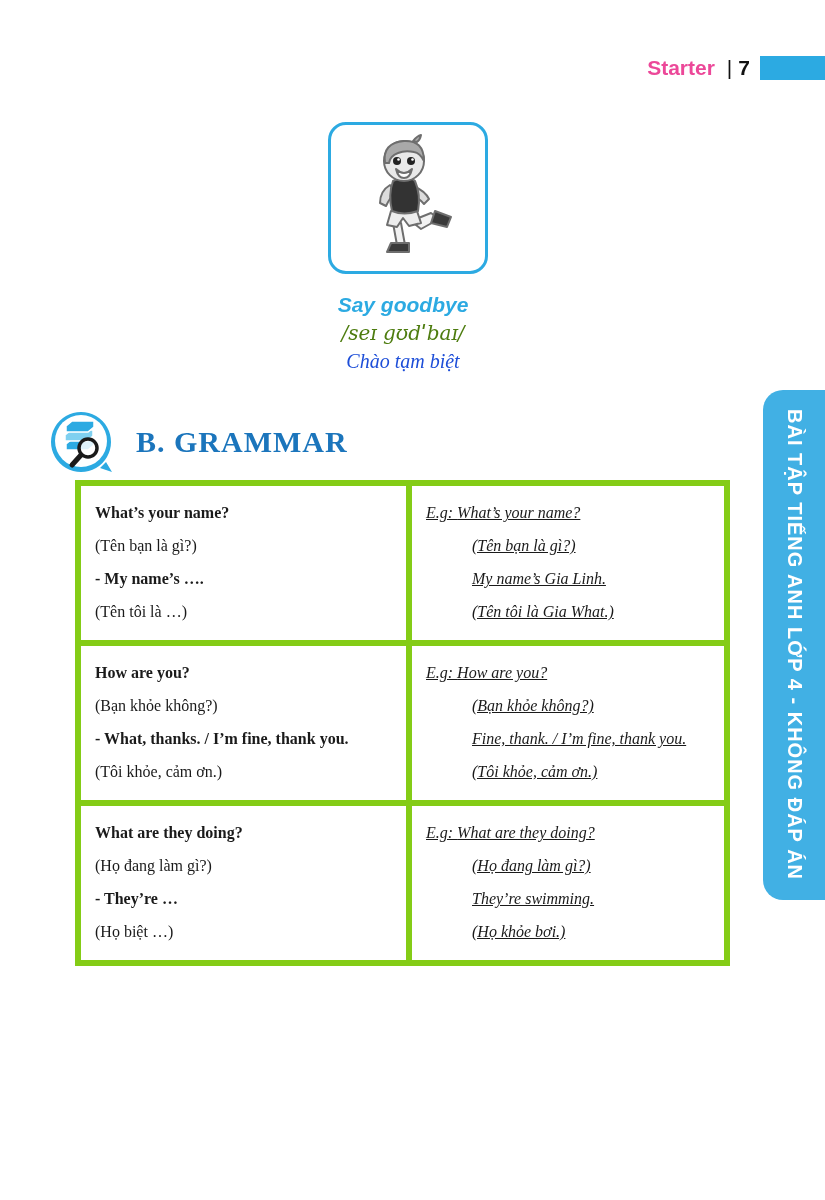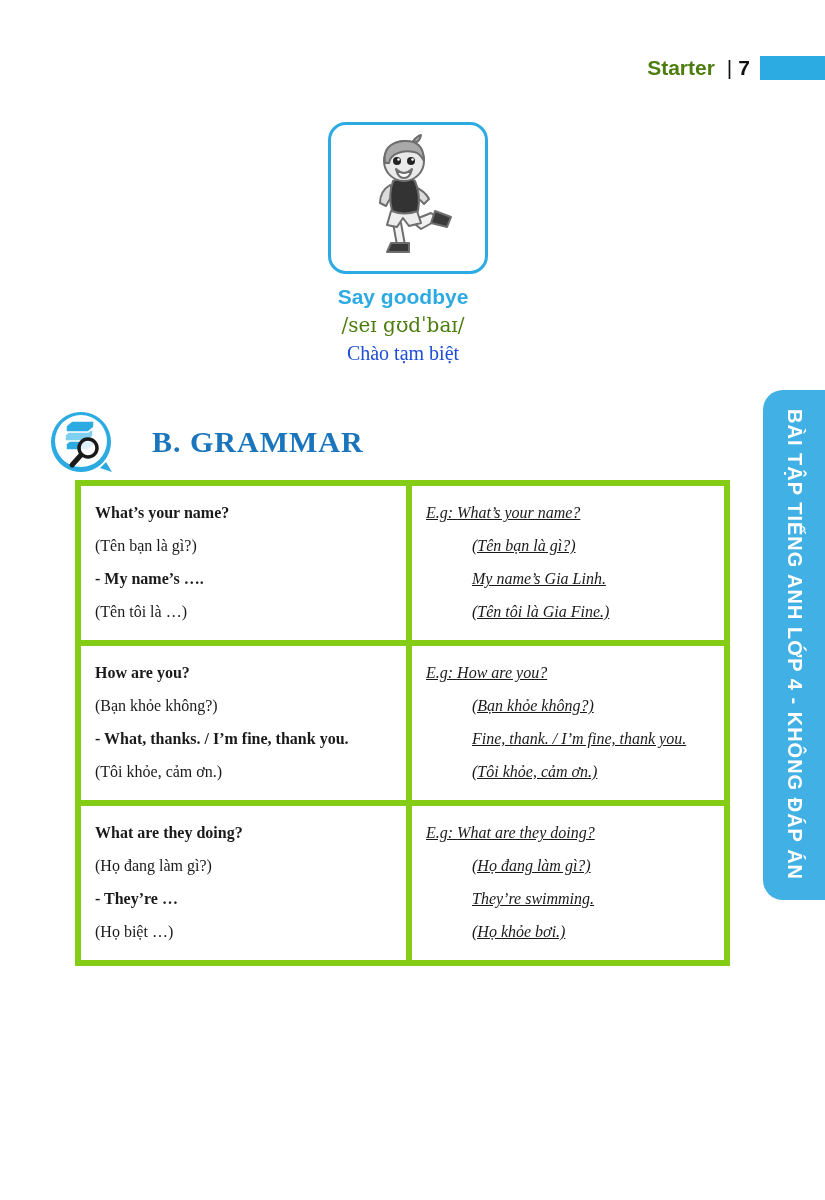--- a/index.html
+++ b/index.html
@@ -13,61 +13,61 @@
   }
 
   
   .header{
     position:absolute;top:54px;right:0;
     display:flex;align-items:center;
     height:28px;
   }
   .section-label{
     font-family:"Liberation Sans", sans-serif;
-    font-weight:bold;font-size:21px;color:#4d7c0f;
+    font-weight:bold;font-size:21px;color:#ec4899;
   }
   .page-num-group{
     display:flex;align-items:center;margin-left:12px;
     font-family:"Liberation Sans", sans-serif;
     font-weight:bold;font-size:21px;color:#111;
   }
   .pipe{font-weight:normal;margin-right:6px;color:#111;}
   .header-bar{
     width:65px;height:24px;background:#2caae2;margin-left:10px;
   }
 
   
   .vocab-card{
     position:absolute;left:328px;top:122px;
     width:154px;height:146px;
     border:3px solid #2caae2;border-radius:18px;
     background:#fff;
     display:flex;align-items:center;justify-content:center;
   }
   .vocab-caption{
-    position:absolute;left:253px;top:284px;width:300px;
-    text-align:center;line-height:26px;
+    position:absolute;left:253px;top:292px;width:300px;
+    text-align:center;line-height:26px;font-style:italic;
   }
   .vocab-word{
     font-family:"Liberation Sans", sans-serif;
     font-weight:bold;font-size:21px;color:#2caae2;
     display:block;
   }
   .vocab-phonetic{
     font-family:"DejaVu Serif", serif;
     font-size:20px;color:#4d7c0f;display:block;margin-top:2px;
   }
   .vocab-translation{
     font-size:20px;color:#1d4ed8;display:block;margin-top:2px;
   }
 
   
   .section-heading{
     position:absolute;left:48px;top:410px;
-    display:flex;align-items:center;gap:16px;
+    display:flex;align-items:center;
   }
   .heading-icon{width:66px;height:64px;flex:0 0 auto;}
   .heading-text{
     margin-left:22px;
     font-family:"Liberation Serif", serif;
     font-weight:bold;font-size:30px;color:#1b75bc;
     letter-spacing:1px;
   }
 
   
@@ -180,21 +180,21 @@
           <td class="left-cell">
             <div class="pline b">What’s your name?</div>
             <div class="pline">(Tên bạn là gì?)</div>
             <div class="pline b">- My name’s ….</div>
             <div class="pline">(Tên tôi là …)</div>
           </td>
           <td class="right-cell">
             <div class="eline"><span class="eg">E.g: </span>What’s your name?</div>
             <div class="eline indent">(Tên bạn là gì?)</div>
             <div class="eline indent">My name’s Gia Linh.</div>
-            <div class="eline indent">(Tên tôi là Gia Fine.)</div>
+            <div class="eline indent">(Tên tôi là Gia What.)</div>
           </td>
         </tr>
         <tr>
           <td class="left-cell">
             <div class="pline b">How are you?</div>
             <div class="pline">(Bạn khỏe không?)</div>
             <div class="pline b">- What, thanks. / I’m fine, thank you.</div>
             <div class="pline">(Tôi khỏe, cảm ơn.)</div>
           </td>
           <td class="right-cell">

